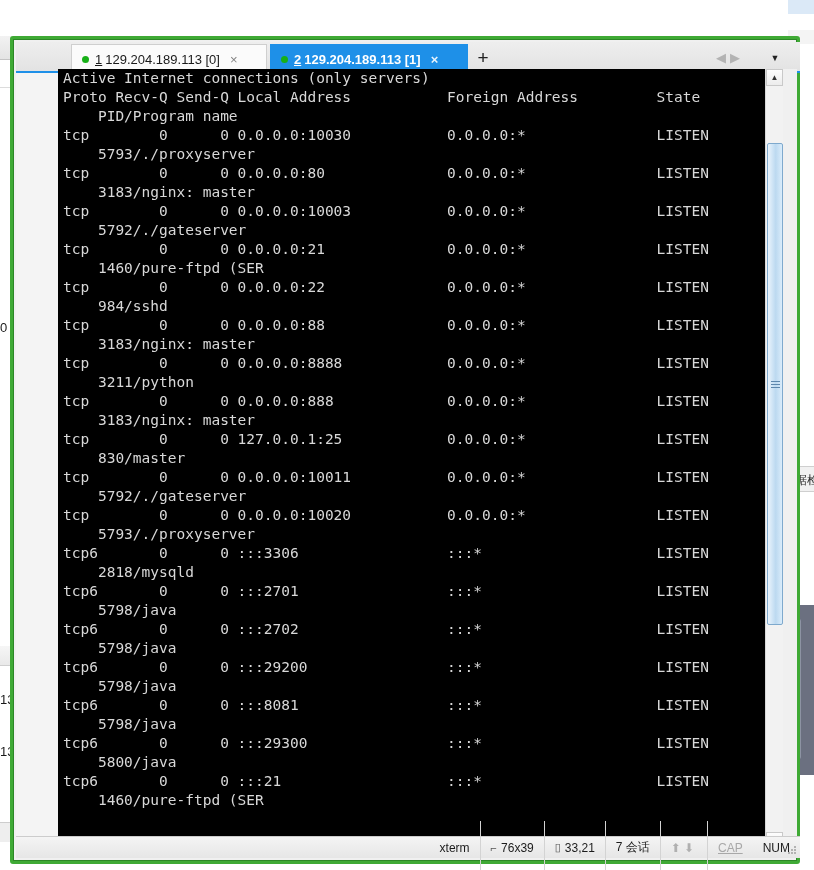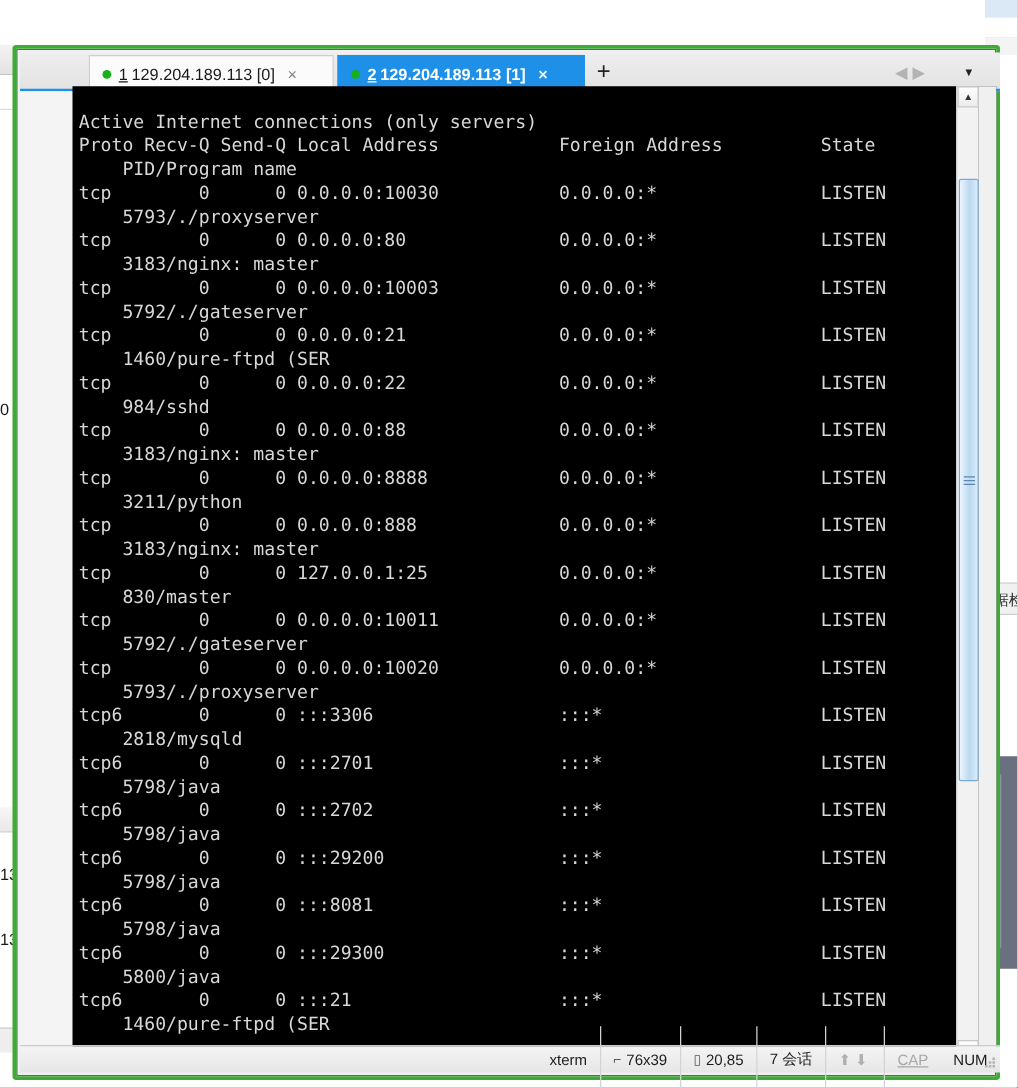--- a/index.html
+++ b/index.html
@@ -297,21 +297,21 @@
   .term-area {
     position: absolute;
     left: 45px; top: 30px;
     width: 739px; height: 770px;
     background: #000000;
     box-sizing: border-box;
     overflow: hidden;
   }
   .term-text {
     position: absolute;
-    left: 5px; top: 20px;
+    left: 5px; top: 0;
     margin: 0;
     font-family: "DejaVu Sans Mono", "Liberation Mono", monospace;
     font-size: 14.5px;
     line-height: 19px;
     color: #d8d8d8;
     white-space: pre;
     letter-spacing: 0px;
   }
 
   
@@ -554,21 +554,21 @@
     </div>
 
     <div class="statusbar">
       <div class="sb-item">xterm</div>
       <div class="sb-item sep">
         <span class="sb-gly">⌐</span>
           <span>76x39</span>
       </div>
       <div class="sb-item sep">
         <span class="sb-gly">▯</span>
-          <span>20,85</span>
+          <span>33,21</span>
       </div>
       <div class="sb-item sep">7 会话</div>
       <div class="sb-item sep sb-arrows">
         <span>⬆</span>
           <span>⬇</span>
       </div>
       <div class="sb-item sep sb-dim">CAP</div>
       <div class="sb-item sb-strong">NUM</div>
       <div class="sb-grip2">
         <span style="left:8px;top:2px;"></span>

